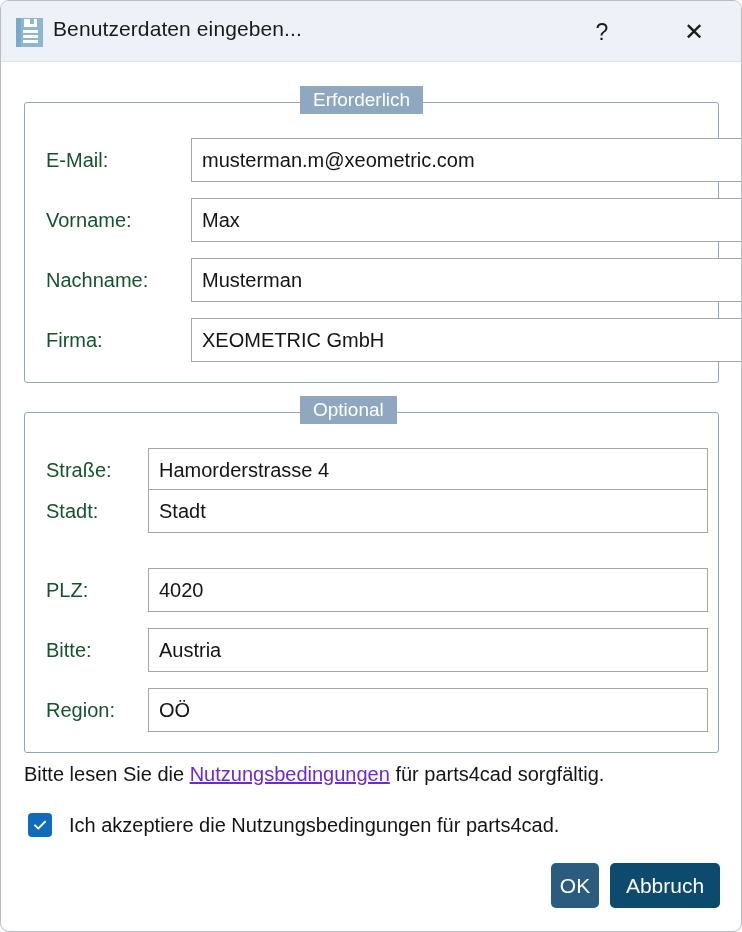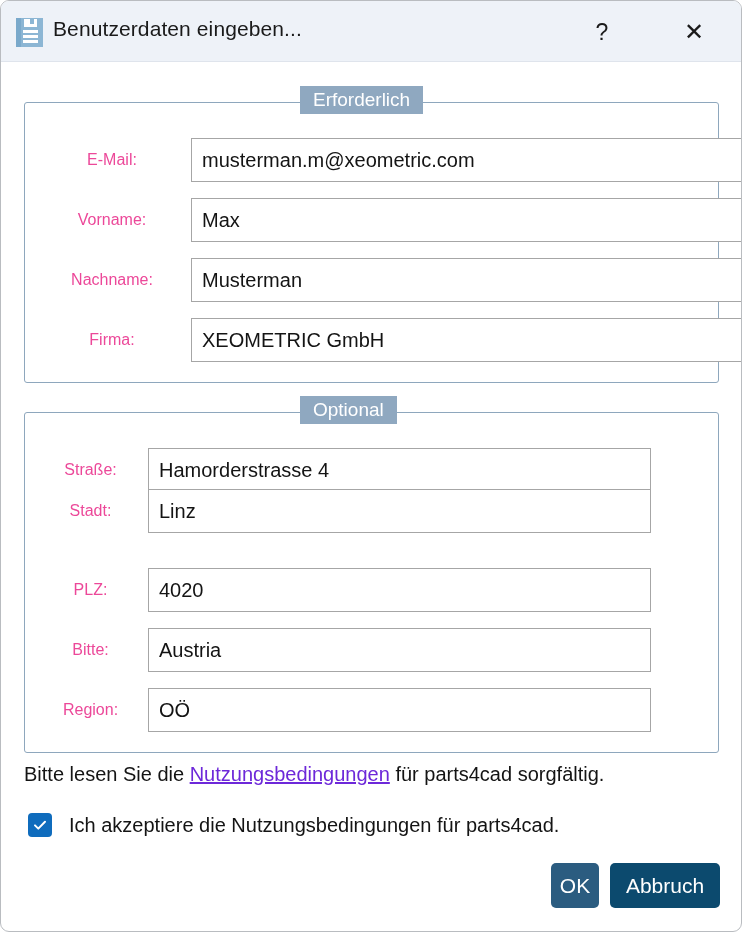--- a/index.html
+++ b/index.html
@@ -89,24 +89,24 @@
   #group-optional .group-title { left: 275px; }
 
   
   .row {
     position: absolute;
     height: 44px;
     display: flex;
     align-items: center;
   }
   .field-label {
-    font-size: 16px;
-    color: #ec4899;
-    white-space: nowrap;
-    text-align: center;
+    font-size: 20px;
+    color: #14532d;
+    white-space: nowrap;
+    text-align: left;
   }
   .field-input {
     box-sizing: border-box;
     height: 44px;
     background: #ffffff;
     border: 1px solid #a6a6a6;
     font-size: 20px;
     color: #141414;
     padding: 0 10px;
     display: flex;
@@ -116,21 +116,21 @@
     font-family: "Liberation Sans", sans-serif;
   }
 
   
   .req .field-label { width: 132px; margin-right: 0; }
   .req .field-input { width: 581px; margin-left: 13px; }
   .req { left: 45px; }
 
   
   .opt .field-label { width: 89px; }
-  .opt .field-input { width: 503px; margin-left: 13px; }
+  .opt .field-input { width: 560px; margin-left: 13px; }
   .opt { left: 45px; }
 
   
   .terms-line {
     position: absolute;
     left: 23px; top: 762px;
     font-size: 20px;
     color: #141414;
     white-space: nowrap;
   }
@@ -235,21 +235,21 @@
   <div class="groupbox" id="group-optional">
     <span class="group-title">Optional</span>
   </div>
 
   <div class="row opt" style="top:447px">
     <span class="field-label">Straße:</span>
     <span class="field-input">Hamorderstrasse 4</span>
   </div>
   <div class="row opt" style="top:488px">
     <span class="field-label">Stadt:</span>
-    <span class="field-input">Linz</span>
+    <span class="field-input">Stadt</span>
   </div>
   <div class="row opt" style="top:567px">
     <span class="field-label">PLZ:</span>
     <span class="field-input">4020</span>
   </div>
   <div class="row opt" style="top:627px">
     <span class="field-label">Bitte:</span>
     <span class="field-input">Austria</span>
   </div>
   <div class="row opt" style="top:687px">

